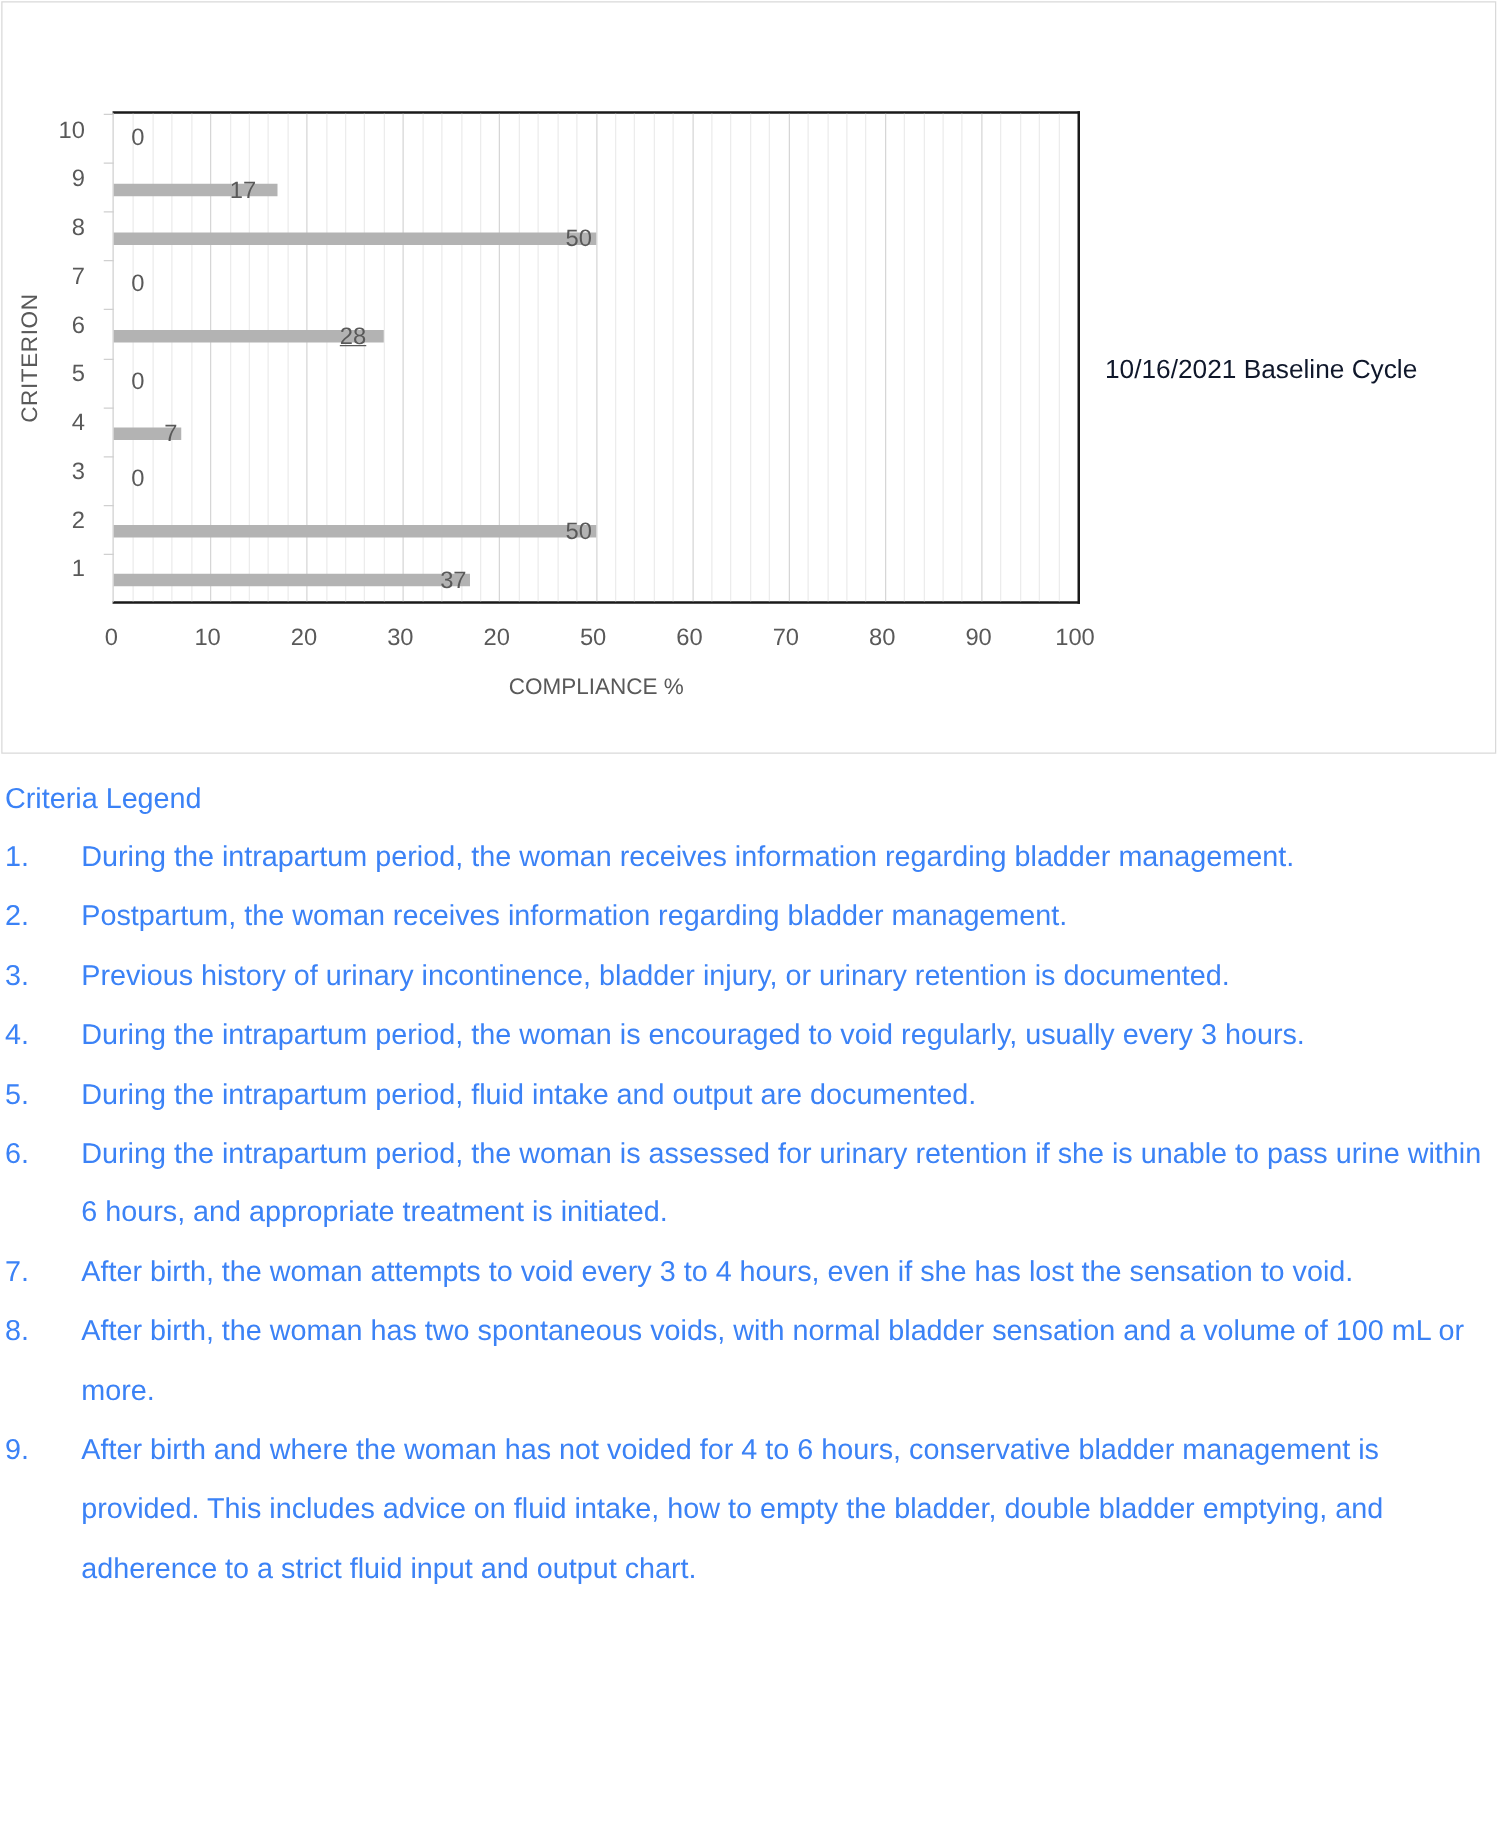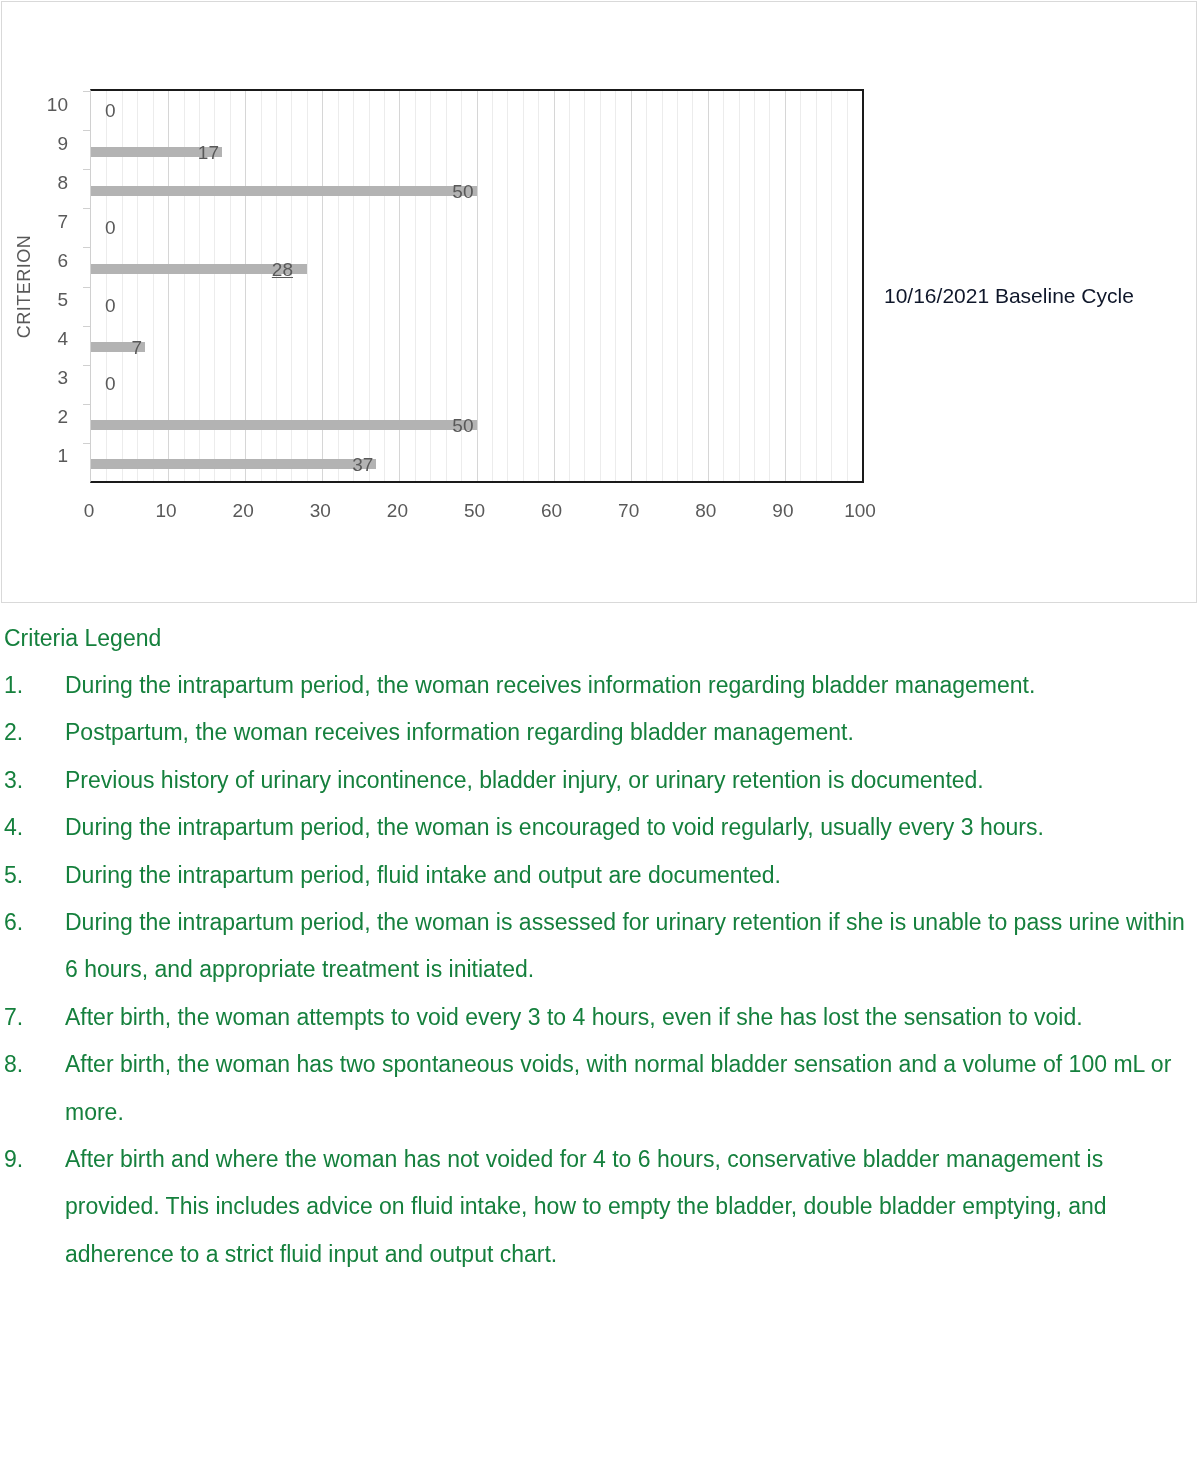--- a/index.html
+++ b/index.html
@@ -41,21 +41,21 @@
     position: absolute; left: -38px; top: 274px; width: 120px; text-align: center;
     transform: rotate(-90deg); transform-origin: center;
     font-family: "Liberation Sans", sans-serif; font-size: 18px; color: #595959; letter-spacing: 0.5px;
   }
   .series-label {
     position: absolute; left: 882px; top: 282px;
     font-family: "Liberation Sans", sans-serif; font-size: 21px; color: #0f172a;
   }
   .legend {
     position: absolute; left: 4px; top: 622px; width: 1192px;
-    font-family: "Liberation Sans", sans-serif; font-size: 23px; color: #15803d;
+    font-family: "Liberation Sans", sans-serif; font-size: 23px; color: #3b82f6;
   }
   .legend-title { line-height: 32px; margin-bottom: 8px; }
   .legend-item { display: flex; line-height: 47.4px; }
   .legend-num { width: 61px; flex: 0 0 61px; }
   .legend-text { flex: 1; padding-right: 8px; }
 </style>
 </head>
 <body>
 
 <div class="chart-frame">
@@ -138,37 +138,38 @@
       <div class="ytick" style="top: 156.4px;"></div>
       <div class="bar" style="top: 172.95px; width: 215.88px; background: rgb(179, 179, 179);"></div>
       <div class="bar-label" style="left: 202px; top: 168.95px; text-decoration: underline;">28</div>
       <div class="ytick" style="top: 117.3px;"></div>
       <div class="zero-label" style="left: 14px; top: 126.85px;">0</div>
       <div class="ytick" style="top: 78.2px;"></div>
       <div class="bar" style="top: 94.75px; width: 385.5px; background: rgb(179, 179, 179);"></div>
       <div class="bar-label" style="left: 382.5px; top: 90.75px;">50</div>
       <div class="ytick" style="top: 39.1px;"></div>
       <div class="bar" style="top: 55.65px; width: 131.07px; background: rgb(179, 179, 179);"></div>
-      <div class="bar-label" style="left: 128px; top: 51.65px;">17</div>
+      <div class="bar-label" style="left: 114px; top: 51.65px;">17</div>
       <div class="ytick" style="top: 0px;"></div>
       <div class="zero-label" style="left: 14px; top: 9.55px;">0</div>
     </div>
   <div id="xlabels">
       <div class="xlabel" style="left: 57px; top: 499px;">0</div>
       <div class="xlabel" style="left: 134.1px; top: 499px;">10</div>
       <div class="xlabel" style="left: 211.2px; top: 499px;">20</div>
       <div class="xlabel" style="left: 288.3px; top: 499px;">30</div>
       <div class="xlabel" style="left: 365.4px; top: 499px;">20</div>
       <div class="xlabel" style="left: 442.5px; top: 499px;">50</div>
       <div class="xlabel" style="left: 519.6px; top: 499px;">60</div>
       <div class="xlabel" style="left: 596.7px; top: 499px;">70</div>
       <div class="xlabel" style="left: 673.8px; top: 499px;">80</div>
       <div class="xlabel" style="left: 750.9px; top: 499px;">90</div>
       <div class="xlabel" style="left: 828px; top: 499px;">100</div>
     </div>
+  <div class="axis-title-x">COMPLIANCE %</div>
   <div class="series-label">10/16/2021 Baseline Cycle</div>
 </div>
 
 <div class="legend">
   <div class="legend-title">Criteria Legend</div>
   <div id="legend-items">
       <div class="legend-item">
         <div class="legend-num">1.</div>
         <div class="legend-text">During the intrapartum period, the woman receives information regarding bladder management.</div>
       </div>

